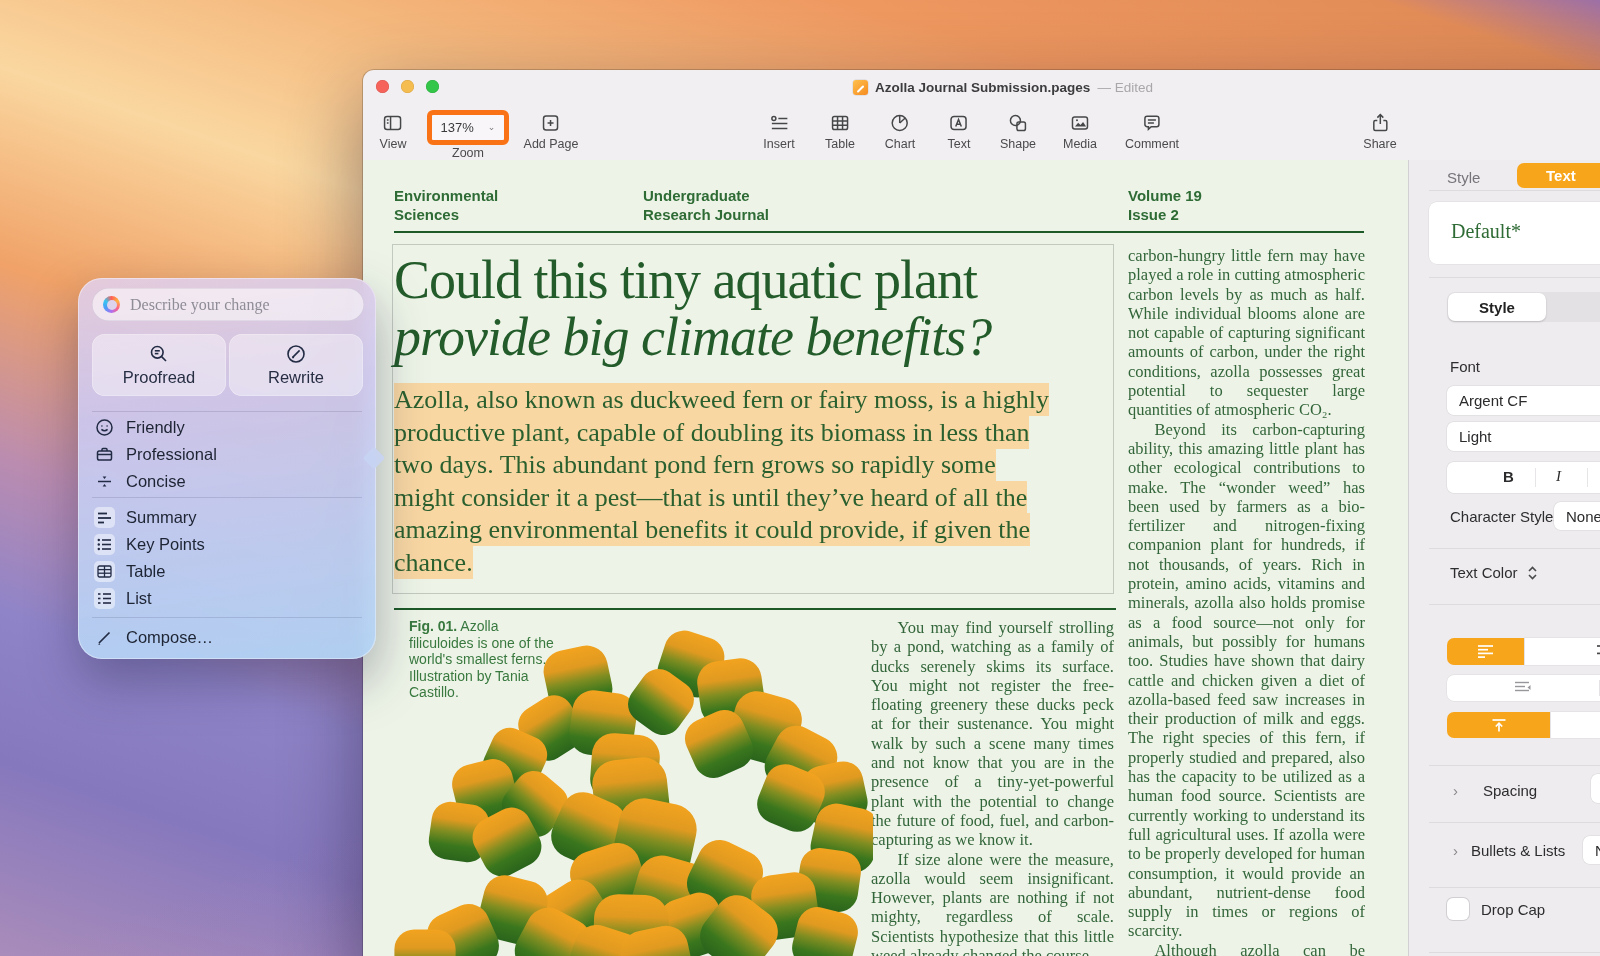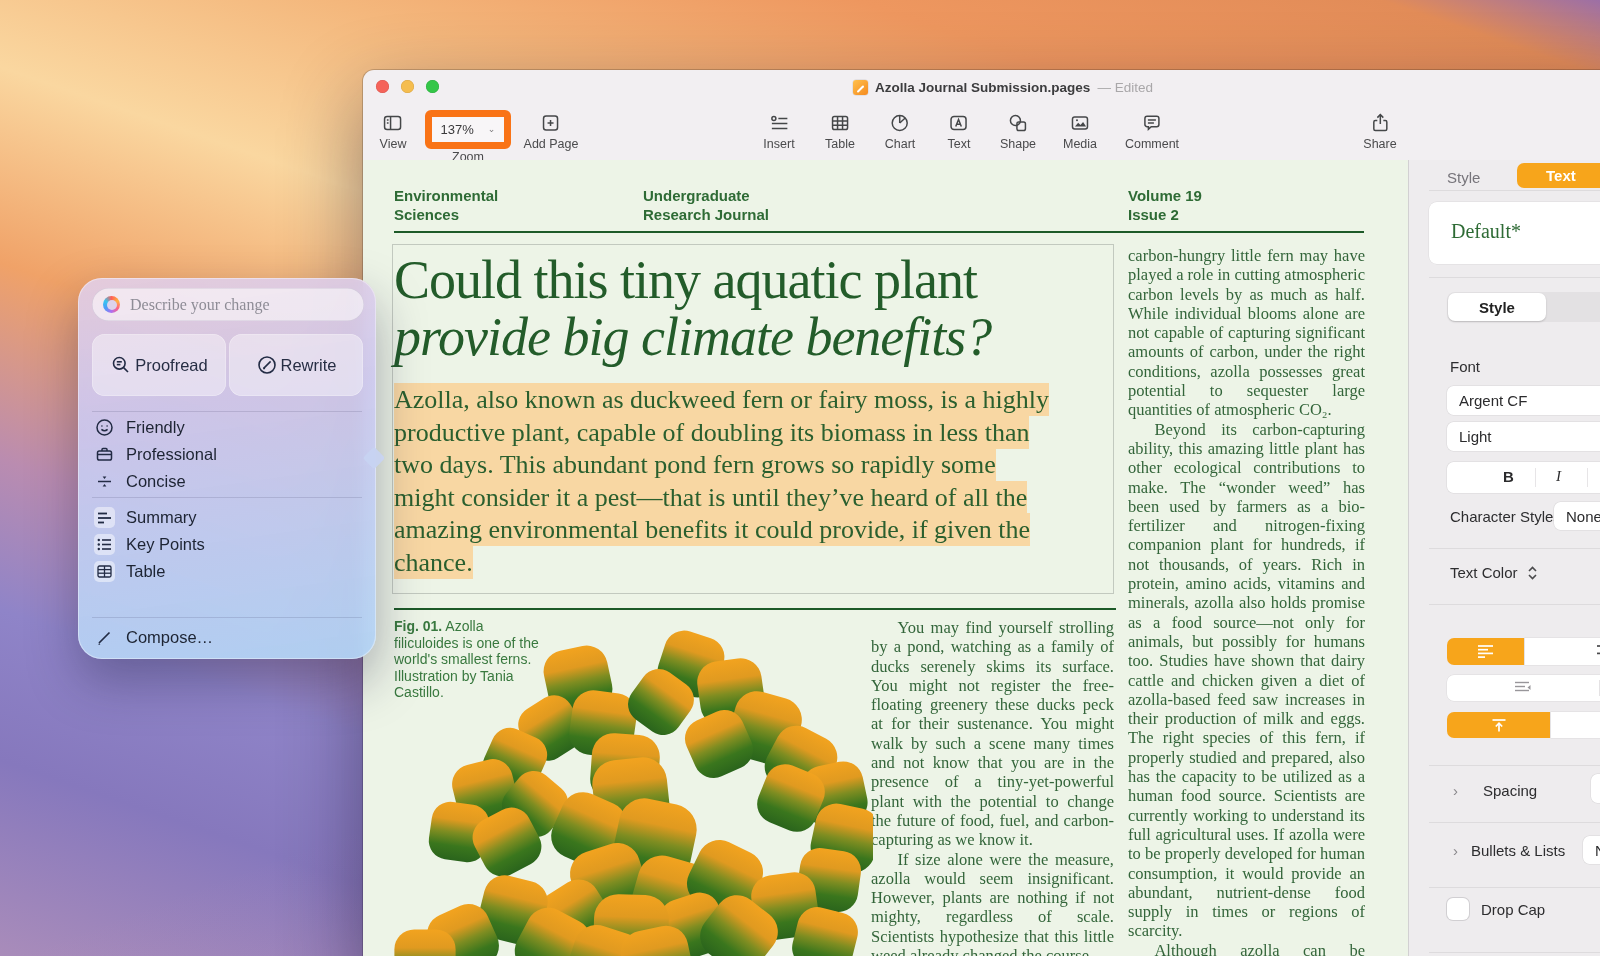--- a/index.html
+++ b/index.html
@@ -27,37 +27,37 @@
   .docbadge{width:15px;height:15px;border-radius:3px;background:linear-gradient(140deg,#ffc14d,#f58a1f);
     position:relative;box-shadow:0 0 0 .5px rgba(0,0,0,.12)}
   .docbadge::after{content:"";position:absolute;left:3px;top:8px;width:9px;height:2px;
     background:#fff;transform:rotate(-45deg);border-radius:1px}
   .edited{color:#a9a7a9;font-weight:normal}
 
   .toolbar{position:absolute;left:0;right:0;top:34px;height:56px;border-bottom:1px solid #d6d4d6}
   .tb-item{position:absolute;top:5px;transform:translateX(-50%);text-align:center;color:#454749;cursor:default}
   .tb-ic{height:27px;display:flex;align-items:center;justify-content:center}
   .tb-lbl{font-size:12.5px;color:#4a4a4c;margin-top:1px;white-space:nowrap}
-  .zoombtn{height:25px;min-width:72px;border-radius:6px;background:#f8f6f8;border:7px solid #f97316;
+  .zoombtn{height:25px;min-width:72px;border-radius:6px;background:#f8f6f8;border:5px solid #f97316;
     display:flex;align-items:center;justify-content:center;gap:14px;font-size:13px;color:#3a3a3c;margin:1px auto 1px}
   .chev{font-size:9px;color:#7c7a7c;transform:translateY(-1px)}
 
   
   .doc{position:absolute;left:0;top:90px;width:1045px;bottom:0;background:#edf4e7;overflow:hidden}
   .mast{position:absolute;top:26px;font-size:15px;line-height:19px;font-weight:bold;
     color:#2e6b35;white-space:pre-line}
   .rule{position:absolute;height:2px;background:#1d5a28}
   .hlbox{position:absolute;left:29px;top:84px;width:720px;height:348px;border:1px solid #c2c9bf}
   .headline{position:absolute;left:31px;top:92px;width:700px;font-family:"Liberation Serif",serif;
     font-size:54px;line-height:57px;color:#235c2a;letter-spacing:-1px}
   .headline .it{font-style:italic}
   .lede{position:absolute;left:31px;top:224px;width:668px;font-family:"Liberation Serif",serif;
     font-size:26px;line-height:32.5px;color:#2a5f2e}
   .hl{background:#f8d7a3;-webkit-box-decoration-break:clone;box-decoration-break:clone;padding:2px 0}
-  .caption{position:absolute;left:31px;top:458px;width:152px;font-size:14px;line-height:16.5px;color:#39793f}
+  .caption{position:absolute;left:46px;top:458px;width:152px;font-size:14px;line-height:16.5px;color:#39793f}
   .caption b{font-weight:bold}
   .col{font-family:"Liberation Serif",serif;font-size:16.5px;line-height:19.3px;
     color:#33653a;text-align:justify;overflow:hidden}
   .col p{margin:0}
   .col p.ind{text-indent:1.6em}
   .col2{position:absolute;left:508px;top:458px;width:243px;bottom:0}
   .col3{position:absolute;left:765px;top:86px;width:237px;bottom:0}
   .illu{position:absolute;left:30px;top:468px;width:480px;height:330px}
 
   
@@ -103,21 +103,21 @@
     display:flex;align-items:center;gap:8px;padding:0 11px;box-sizing:border-box}
   .wt-input input{border:none;outline:none;background:transparent;font-size:16px;width:100%;
     font-family:Liberation Serif, serif;color:#3a3a44}
   .wt-input input::placeholder{color:#8e8c96}
   .ai{width:17px;height:17px;border-radius:50%;flex:0 0 17px;position:relative;
     background:conic-gradient(#ff5f57,#ffb340,#ff6482,#b06ef0,#4a9df8,#36c5f0,#ff5f57)}
   .ai::after{content:"";position:absolute;left:3.5px;top:3.5px;width:10px;height:10px;border-radius:50%;
     background:#ddd3ec}
   .wt-btn{position:absolute;top:56px;width:134px;height:62px;border-radius:13px;
     background:rgba(255,255,255,.42);box-shadow:inset 0 0 0 .5px rgba(255,255,255,.45);
-    display:flex;flex-direction:row;align-items:center;justify-content:center;gap:3px;
+    display:flex;flex-direction:column;align-items:center;justify-content:center;gap:3px;
     font-size:16.5px;color:#272e44}
   .wt-div{position:absolute;left:14px;right:14px;height:1px;background:rgba(55,55,95,.16)}
   .wt-row{position:absolute;left:0;right:0;height:27px;display:flex;align-items:center;gap:11px;
     padding-left:16px;font-size:16.5px;color:#1d2433}
   .wt-ico{width:21px;height:21px;display:flex;align-items:center;justify-content:center;flex:0 0 21px}
   .chip{background:rgba(255,255,255,.48);border-radius:5px}
 </style>
 </head>
 <body>
 
@@ -525,20 +525,35 @@
     <span class="wt-ico chip">
       <svg width="15" height="13" viewBox="0 0 15 13" fill="none" stroke="#222b44" stroke-width="1.3">
           <rect x="1" y="1" width="13" height="11" rx="1.5"></rect>
           <line x1="1" y1="4.6" x2="14" y2="4.6"></line>
           <line x1="1" y1="8.2" x2="14" y2="8.2"></line>
           <line x1="7.5" y1="1" x2="7.5" y2="12"></line>
         </svg>
     </span>
     <span>Table</span>
   </div>
+  <div class="wt-row" style="top:307px">
+    <span class="wt-ico chip">
+      <svg width="15" height="13" viewBox="0 0 15 13">
+          <g stroke="#222b44" stroke-width="1.6">
+            <line x1="1" y1="2" x2="3.5" y2="2"></line>
+            <line x1="6" y1="2" x2="14" y2="2"></line>
+            <line x1="1" y1="6.5" x2="3.5" y2="6.5"></line>
+            <line x1="6" y1="6.5" x2="14" y2="6.5"></line>
+            <line x1="1" y1="11" x2="3.5" y2="11"></line>
+            <line x1="6" y1="11" x2="14" y2="11"></line>
+          </g>
+        </svg>
+    </span>
+    <span>List</span>
+  </div>
 
   <div class="wt-div" style="top:339px"></div>
 
   <div class="wt-row" style="top:346px">
     <span class="wt-ico">
       <svg width="17" height="17" viewBox="0 0 17 17">
           <line x1="3" y1="14" x2="13.5" y2="3.5" stroke="#222b44" stroke-width="1.7"></line>
           <path d="M3 14 l-0.6 2 2-0.6 z" fill="#222b44"></path>
         </svg>
     </span>

